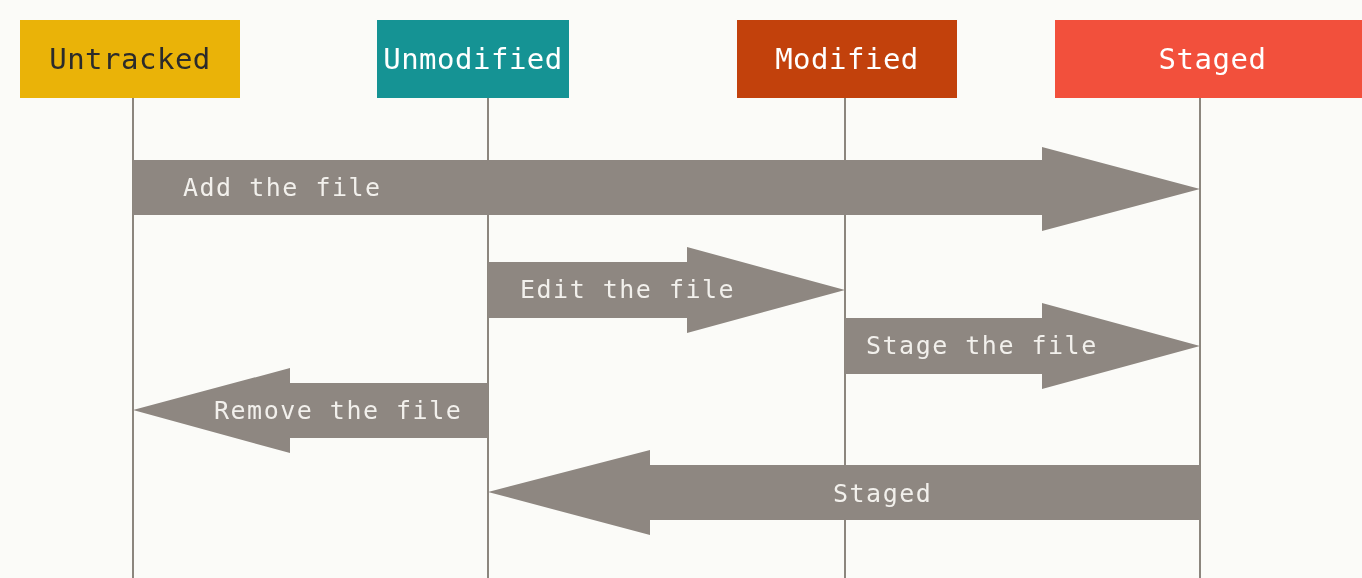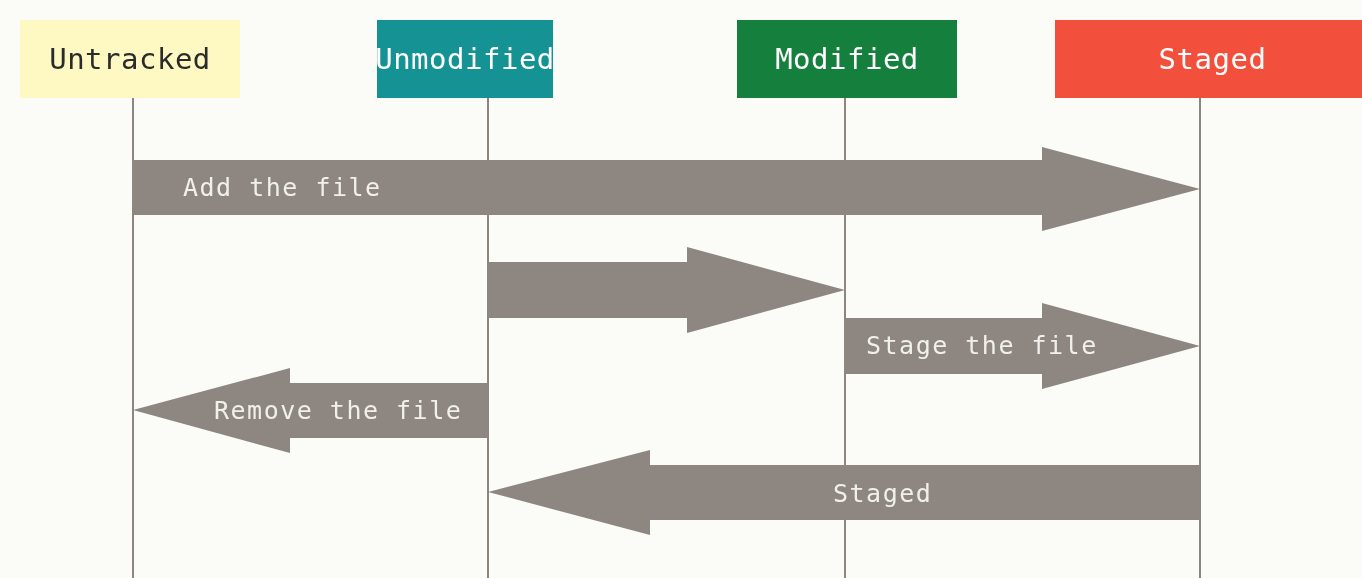--- a/index.html
+++ b/index.html
@@ -37,23 +37,23 @@
     height: 78px;
     top: 20px;
     box-sizing: border-box;
   }
   .state-box-label {
     font-family: "DejaVu Sans Mono", "Liberation Mono", monospace;
     font-size: 29px;
     letter-spacing: 0.5px;
     white-space: nowrap;
   }
-  #box-untracked  { left: 20px;   width: 220px; background: #fef9c3; }
-  #box-unmodified { left: 377px;  width: 176px; background: #159394; }
-  #box-modified   { left: 737px;  width: 220px; background: #15803d; }
+  #box-untracked  { left: 20px;   width: 220px; background: #eab308; }
+  #box-unmodified { left: 377px;  width: 192px; background: #159394; }
+  #box-modified   { left: 737px;  width: 220px; background: #c2410c; }
   #box-staged     { left: 1055px; width: 315px; background: #f2503c; text-align: center; }
   #box-untracked  .state-box-label { color: #2b2b2b; }
   #box-unmodified .state-box-label,
   #box-modified   .state-box-label,
   #box-staged     .state-box-label { color: #ffffff; }
 
   .arrow-label {
     position: absolute;
     color: #f2f0ec;
     font-family: "DejaVu Sans Mono", "Liberation Mono", monospace;
@@ -98,17 +98,18 @@
     <span class="state-box-label">Unmodified</span>
   </div>
   <div class="state-box" id="box-modified">
     <span class="state-box-label">Modified</span>
   </div>
   <div class="state-box" id="box-staged">
     <span class="state-box-label">Staged</span>
   </div>
 
   <span class="arrow-label" id="label-add">Add the file</span>
+  <span class="arrow-label" id="label-edit">Edit the file</span>
   <span class="arrow-label" id="label-stage">Stage the file</span>
   <span class="arrow-label" id="label-remove">Remove the file</span>
   <span class="arrow-label" id="label-commit">Staged</span>
 
 </div>
 
 </body></html>

